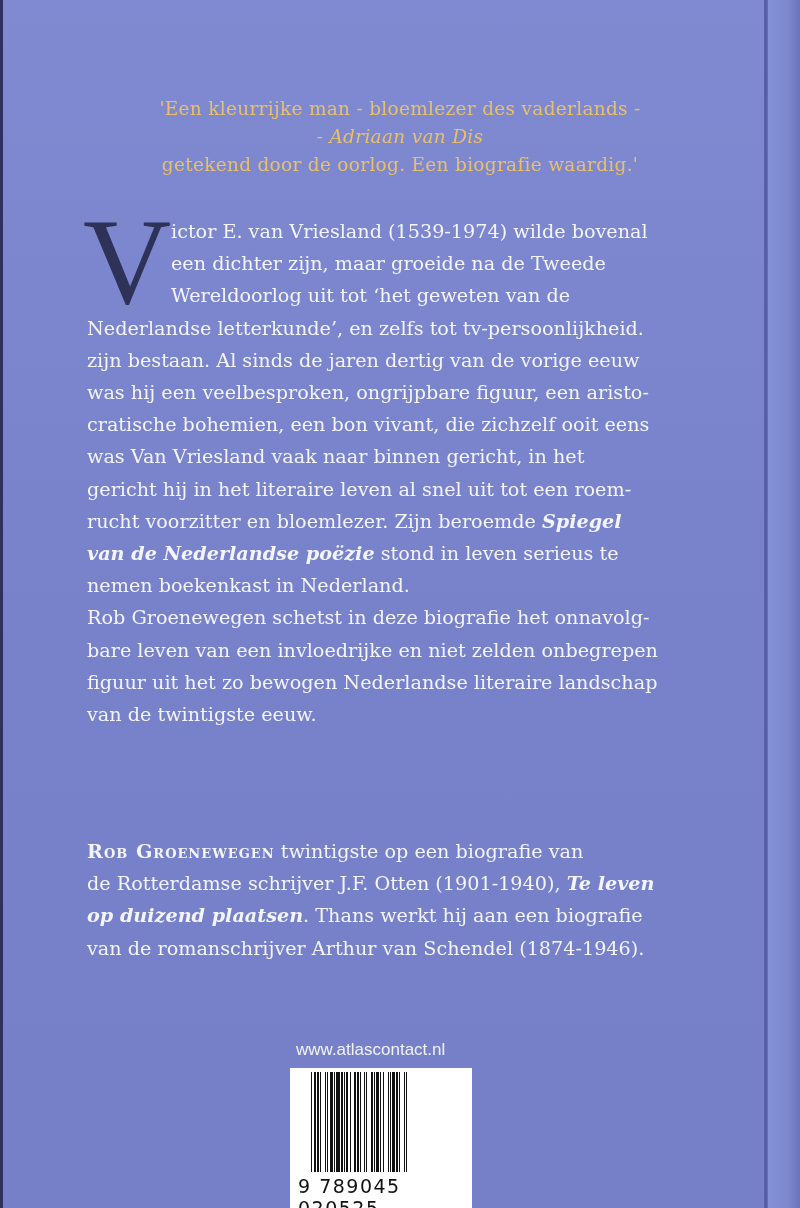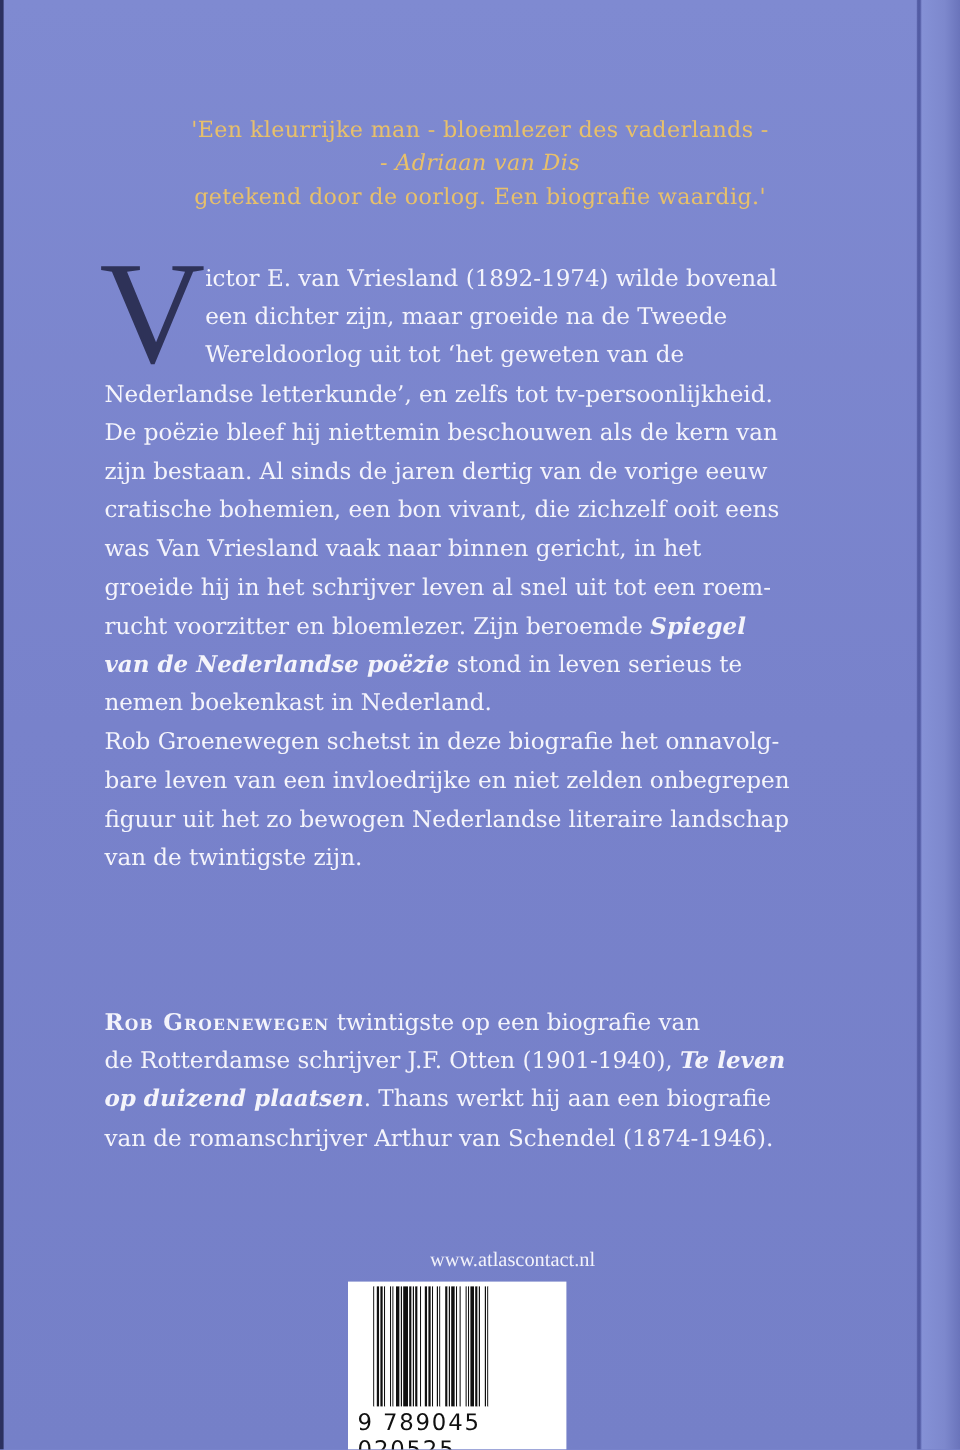--- a/index.html
+++ b/index.html
@@ -41,22 +41,22 @@
     color:#2e3258;
   }
   .bio {
     position:absolute; left:87px; top:836px; width:620px;
     color:#f4f4fb; font-family:"DejaVu Serif", serif;
     font-size:19.2px; line-height:32.2px;
   }
   .smallcaps { font-variant:small-caps; font-weight:bold; letter-spacing:1px; }
   em { font-style:italic;font-weight:bold; }
   .url {
-    position:absolute; left:296px; top:1040px; width:200px; text-align:right;
-    color:#f2f2fa; font-family:Liberation Serif, serif; font-size:17px;
+    position:absolute; left:296px; top:1040px; width:200px; text-align:left;
+    color:#f2f2fa; font-family:Liberation Sans, sans-serif; font-size:17px;
   }
   .barcode-box {
     position:absolute; left:290px; top:1068px; width:182px; height:140px;
     background:#ffffff;
   }
   .bars { position:absolute; left:21px; top:4px; width:140px; height:100px; display:flex; }
   .bars span { display:block; height:100%; }
   .digits {
     position:absolute; left:8px; top:107px; font-family:"DejaVu Sans", sans-serif;
     font-size:19px; color:#111; letter-spacing:1.5px;
@@ -71,36 +71,36 @@
 <div class="spine-edge"></div>
 
 <div class="quote">
   <span class="line">'Een kleurrijke man - bloemlezer des vaderlands -</span>
   <span class="line attr">- Adriaan van Dis</span>
   <span class="line">getekend door de oorlog. Een biografie waardig.'</span>
 </div>
 
 <div class="body-text">
   <span class="dropcap">V</span>
-  <span class="line indent">ictor E. van Vriesland (1892-1974) wilde bovenal</span>
+  <span class="line indent">ictor E. van Vriesland (1539-1974) wilde bovenal</span>
   <span class="line indent">een dichter zijn, maar groeide na de Tweede</span>
   <span class="line indent">Wereldoorlog uit tot ‘het geweten van de</span>
   <span class="line">Nederlandse letterkunde’, en zelfs tot tv-persoonlijkheid.</span>
-  <span class="line">De poëzie bleef hij niettemin beschouwen als de kern van</span>
   <span class="line">zijn bestaan. Al sinds de jaren dertig van de vorige eeuw</span>
+  <span class="line">was hij een veelbesproken, ongrijpbare figuur, een aristo-</span>
   <span class="line">cratische bohemien, een bon vivant, die zichzelf ooit eens</span>
   <span class="line">was Van Vriesland vaak naar binnen gericht, in het</span>
-  <span class="line">groeide hij in het schrijver leven al snel uit tot een roem-</span>
+  <span class="line">gericht hij in het literaire leven al snel uit tot een roem-</span>
   <span class="line"><span>rucht voorzitter en bloemlezer. Zijn beroemde</span> <em>Spiegel</em></span>
   <span class="line"><em>van de Nederlandse poëzie</em> <span>stond in leven serieus te</span></span>
   <span class="line">nemen boekenkast in Nederland.</span>
   <span class="line">Rob Groenewegen schetst in deze biografie het onnavolg-</span>
   <span class="line">bare leven van een invloedrijke en niet zelden onbegrepen</span>
   <span class="line">figuur uit het zo bewogen Nederlandse literaire landschap</span>
-  <span class="line">van de twintigste zijn.</span>
+  <span class="line">van de twintigste eeuw.</span>
 </div>
 
 <div class="bio">
   <span class="line"><span class="smallcaps">Rob Groenewegen</span> <span>twintigste op een biografie van</span></span>
   <span class="line"><span>de Rotterdamse schrijver J.F. Otten (1901-1940),</span> <em>Te leven</em></span>
   <span class="line"><em>op duizend plaatsen</em><span>. Thans werkt hij aan een biografie</span></span>
   <span class="line">van de romanschrijver Arthur van Schendel (1874-1946).</span>
 </div>
 
 <div class="url">www.atlascontact.nl</div>

